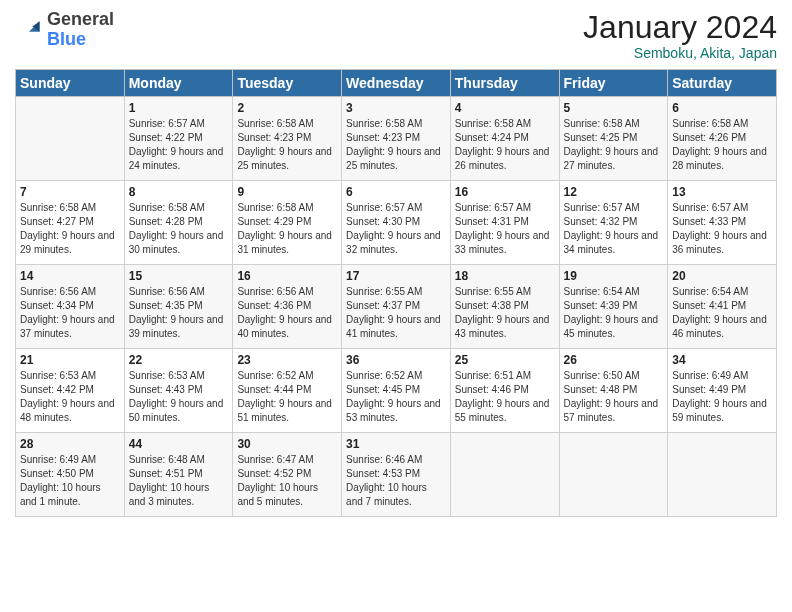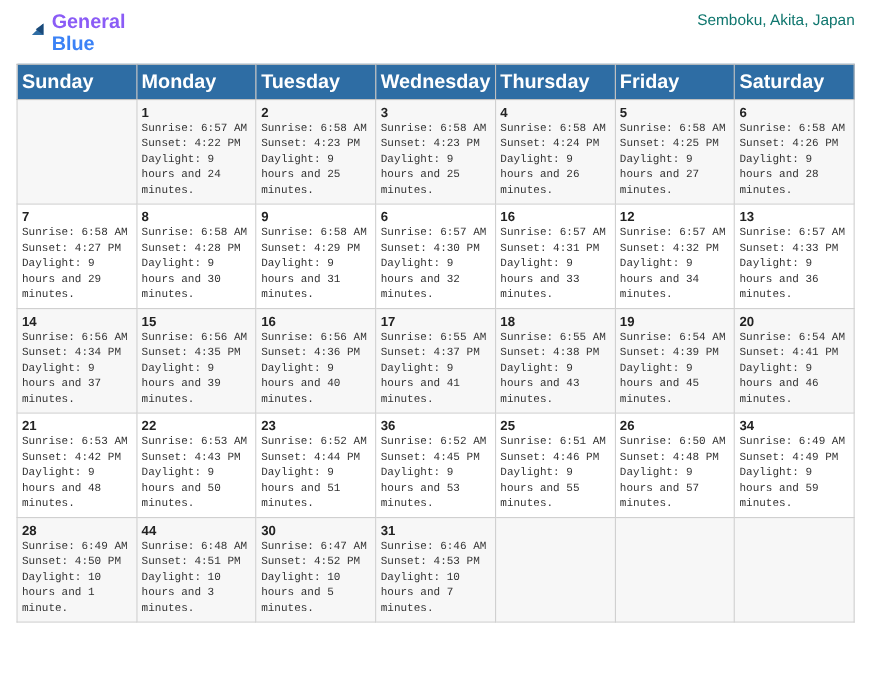--- a/index.html
+++ b/index.html
@@ -23,21 +23,21 @@
     .logo {
       display: flex;
       align-items: center;
       gap: 4px;
     }
     .logo-text {
       font-size: 18px;
       font-weight: bold;
       line-height: 1.1;
     }
-    .logo-general { color: #8b5cf6; }
+    .logo-general { color: #404040; }
     .logo-blue { color: #3b82f6; }
     .logo-icon {
       width: 28px;
       height: 28px;
     }
     .title-block {
       text-align: right;
     }
     .calendar-title {
       font-size: 32px;
@@ -52,21 +52,21 @@
     table {
       width: 100%;
       border-collapse: collapse;
       table-layout: fixed;
     }
     thead tr {
       background-color: #2e6da4;
       color: #fff;
     }
     thead th {
-      font-size: 18px;
+      font-size: 14px;
       font-weight: bold;
       padding: 5px 4px;
       text-align: left;
       border: 1px solid #c0c0c0;
     }
     tbody tr {
       background: #fff;
     }
     tbody tr:nth-child(odd) {
       background: #f7f7f7;
@@ -82,41 +82,41 @@
     .day-number {
       font-size: 12px;
       font-weight: bold;
       margin-bottom: 2px;
       display: block;
     }
     .day-info {
       font-size: 10px;
       line-height: 1.4;
       color: #333;
-      font-family: Liberation Mono, monospace;
     }
   </style>
 </head>
 <body>
 
 <div class="container">
   <div class="header-row">
     <div class="logo">
       <svg class="logo-icon" viewBox="0 0 32 32" xmlns="http://www.w3.org/2000/svg">
         <polygon points="28,6 16,18 28,18" fill="#2e6da4"></polygon>
         <polygon points="28,6 28,18 20,12" fill="#1a4a7a"></polygon>
       </svg>
       <div>
         <div class="logo-text">
           <span class="logo-general">General</span><br>
           <span class="logo-blue">Blue</span>
         </div>
       </div>
     </div>
     <div class="title-block">
+      <div class="calendar-title">January 2024</div>
       <div class="calendar-subtitle">Semboku, Akita, Japan</div>
     </div>
   </div>
 
   <table>
     <thead>
       <tr>
         <th>Sunday</th>
         <th>Monday</th>
         <th>Tuesday</th>

